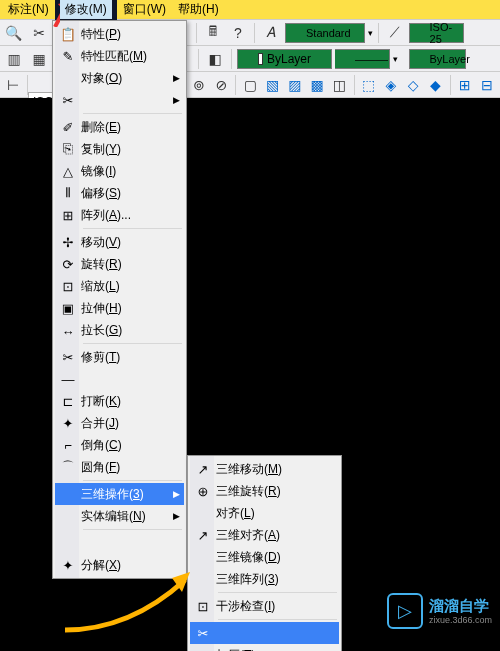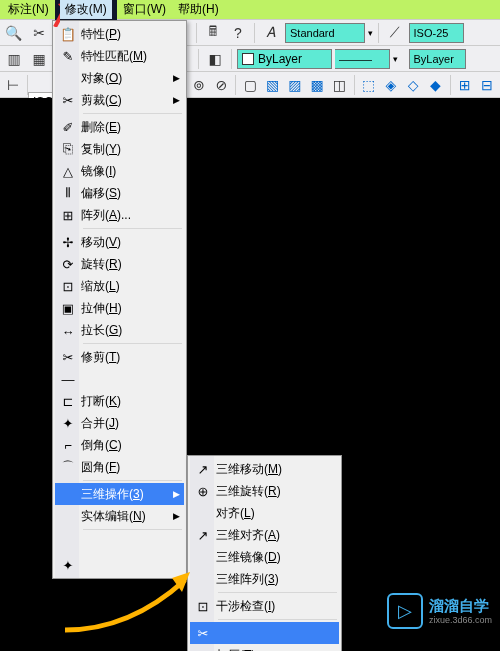--- a/index.html
+++ b/index.html
@@ -1,24 +1,24 @@
 <!DOCTYPE html>
 <html><head>
 <meta charset="utf-8">
 <style>
 *{margin:0;padding:0;box-sizing:border-box;font-family:"Microsoft YaHei",SimSun,Arial,sans-serif;font-size:12px}
 body{background:#000;width:500px;height:651px;overflow:hidden;position:relative}
-.menubar{background:#bef264;height:20px;display:flex;align-items:center;padding-left:2px;border-bottom:1px solid #ccc}
+.menubar{background:#fde047;height:20px;display:flex;align-items:center;padding-left:2px;border-bottom:1px solid #ccc}
 .menubar span{padding:2px 6px;cursor:default}
 .menubar .active{background:#cde6f7;border:5px solid #0f172a;padding:1px 5px}
 .toolbar1{background:#efeff2;height:26px;display:flex;align-items:center;gap:3px;padding:0 3px;border-bottom:1px solid #ccc}
 .toolbar2{background:#efeff2;height:26px;display:flex;align-items:center;gap:3px;padding:0 3px;border-bottom:1px solid #ccc}
 .toolbar3{background:#efeff2;height:26px;display:flex;align-items:center;gap:2px;padding:0 3px;border-bottom:1px solid #ccc}
 .tbtn{width:22px;height:22px;border:1px solid transparent;display:flex;align-items:center;justify-content:center;font-size:14px;color:#333}
-.tbox{height:20px;background:#5eead4;border:1px solid #7b7b7b;display:flex;align-items:center;padding:0 4px;font-size:11px}
+.tbox{height:20px;background:#15803d;border:1px solid #7b7b7b;display:flex;align-items:center;padding:0 20px;font-size:11px}
 .sep{width:1px;height:20px;background:#ccc;margin:0 2px}
 .canvas{position:absolute;left:0;top:98px;right:0;bottom:0;background:#000}
 .menu{position:absolute;background:#f0f0f0;border:1px solid #979797;box-shadow:2px 2px 4px rgba(0,0,0,0.3);padding:2px}
 .menu1{left:52px;top:20px;width:135px}
 .menu-item{height:22px;display:flex;align-items:center;padding-right:16px;position:relative;cursor:default}
 .menu-item.highlighted{background:#3b82f6;color:#fff}
 .menu-icon{width:26px;height:22px;display:flex;align-items:center;justify-content:center;flex-shrink:0;font-size:13px}
 .menu-label{flex:1;white-space:nowrap}
 .menu-arrow{position:absolute;right:4px;font-size:9px}
 .menu-sep{height:1px;background:#d7d7d7;margin:2px 2px 2px 28px}
@@ -117,21 +117,20 @@
         <span class="menu-icon">✎</span>
         <span class="menu-label">特性匹配(<u>M</u>)</span>
       </div>
       <div class="menu-item">
         <span class="menu-icon"></span>
         <span class="menu-label">对象(<u>O</u>)</span>
         <span class="menu-arrow">▶</span>
       </div>
       <div class="menu-item">
         <span class="menu-icon">✂</span>
-        <span class="menu-label">剪裁(<u>C</u>)</span>
         <span class="menu-arrow">▶</span>
       </div>
       <div class="menu-sep"></div>
       <div class="menu-item">
         <span class="menu-icon">✐</span>
         <span class="menu-label">删除(<u>E</u>)</span>
       </div>
       <div class="menu-item">
         <span class="menu-icon">⎘</span>
         <span class="menu-label">复制(<u>Y</u>)</span>
@@ -203,20 +202,21 @@
         <span class="menu-icon"></span>
         <span class="menu-label">实体编辑(<u>N</u>)</span>
         <span class="menu-arrow">▶</span>
       </div>
       <div class="menu-sep"></div>
       <div class="menu-item">
         <span class="menu-icon"></span>
       </div>
       <div class="menu-item">
         <span class="menu-icon">✦</span>
+        <span class="menu-label">分解(<u>X</u>)</span>
       </div>
     </div>
 </div>
 
 <div class="menu menu2">
   <div class="iconstrip"></div>
   <div class="menu-items" id="menu2-items">
       <div class="menu-item">
         <span class="menu-icon">↗</span>
         <span class="menu-label">三维移动(<u>M</u>)</span>

